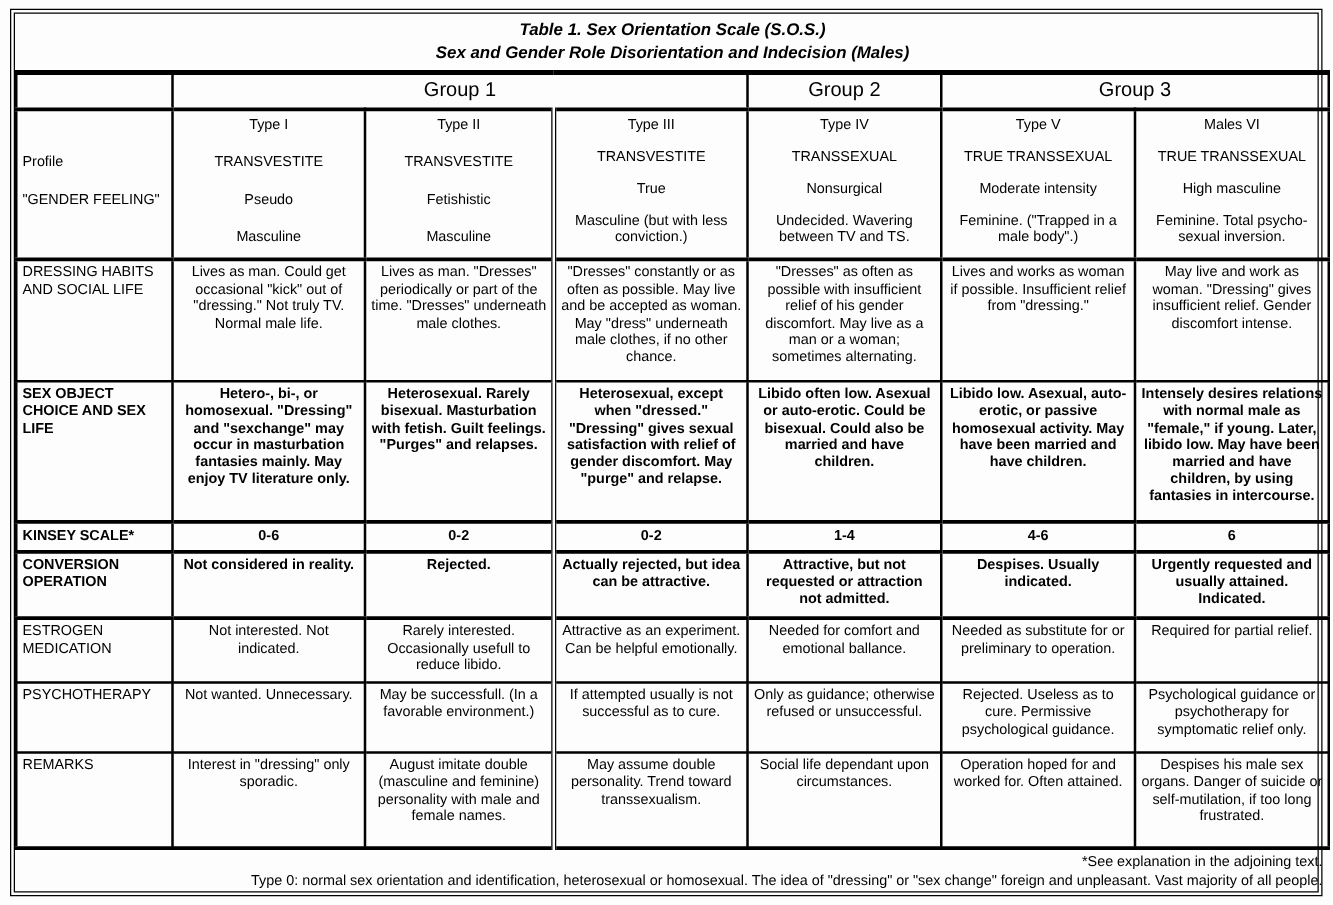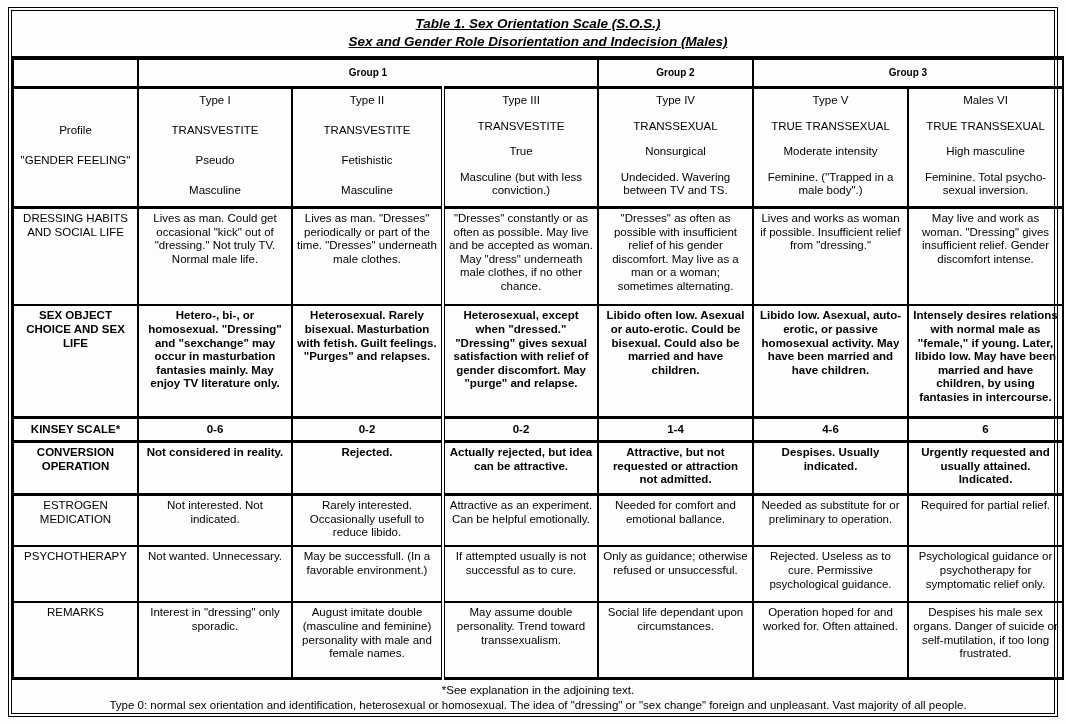--- a/index.html
+++ b/index.html
@@ -32,54 +32,54 @@
   
   tr.title-row td {
     border: none;
     border-bottom: 4px solid #000;
     padding: 4px 2px 5px 2px;
     vertical-align: middle;
   }
   .title-line { font-weight: bold; font-style: italic; font-size: 13.5px; line-height: 1.35; }
   
   tr.group-row td {
-    font-weight: bold; font-size: 10px;
+    font-weight: normal; font-size: 16px;
     vertical-align: middle;
     border-bottom: 3px solid #000;
   }
   tr.group-row td.corner { border-top: none; }
   
   tr.profile-row td { height: 118px; border-bottom: 3px solid #000; }
   .stack {
     display: flex; flex-direction: column;
     justify-content: space-between;
     height: 108px;
     padding: 2px 0;
   }
   .stack > div { min-height: 13px; }
   tr.hvy-b td { border-bottom: 3px solid #000; font-weight: bold; }
   
   .grp-div { border-left: 4px double #000; }
   
-  td.rowlabel { text-align: center; }
+  td.rowlabel { text-align: left; }
   
   tr.kinsey-row td { vertical-align: middle; height: 24px; padding: 2px 4px; }
   
   tr.footer-row td {
     border: none;
     border-top: 3px solid #000;
-    text-align: center;
+    text-align: right;
     vertical-align: top;
     padding: 3px 5px;
     font-size: 11.5px;
     line-height: 1.35;
     height: 42px;
   }
   
-  tr.title-row      { height: 42px; text-decoration: underline; }
+  tr.title-row      { height: 42px; }
   tr.group-row      { height: 29px; }
   tr.profile-row    { height: 120px; }
   tr.r-dressing     { height: 98px; }
   tr.r-sexobj       { height: 112px; }
   tr.kinsey-row     { height: 24px; }
   tr.r-conversion   { height: 53px; }
   tr.r-estrogen     { height: 52px; }
   tr.r-psycho       { height: 56px; }
   tr.r-remarks      { height: 76px; }
 </style>

